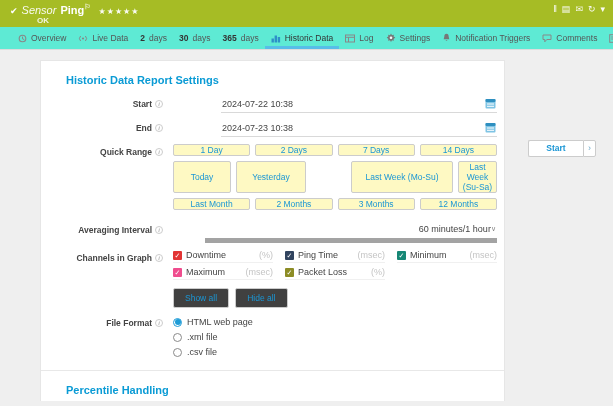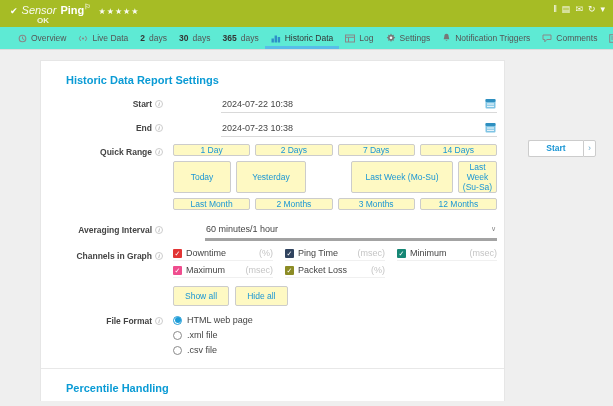--- a/index.html
+++ b/index.html
@@ -46,33 +46,33 @@
   .ul-input { border-bottom:1px solid #d9d9d9; padding:2px 1px 3px 1px; display:flex;
     justify-content:space-between; align-items:center; color:#444; cursor:text;margin-left:48px; }
   .cal { width:11px; height:11px; cursor:pointer; }
 
   .qr-row { display:flex; gap:5px; margin-bottom:5px; }
   .qr-btn { flex:1; border:1px solid #ccc; border-radius:2px; background:#fef9c3; color:#1a96d5;
     font-size:8.5px; text-align:center; padding:0 0; cursor:pointer;
     font-family:"Liberation Sans", sans-serif; }
   .qr-w1 { flex:0 0 58px; } .qr-w2 { flex:0 0 70px; } .qr-w3 { flex:0 0 102px;margin-left:40px; } .qr-w4 { flex:1; }
 
-  .select { border-bottom:3px solid #a3a3a3; padding:2px 1px 4px 1px; display:flex;
-    justify-content:space-between; align-items:center; cursor:pointer;margin-left:32px; }
+  .select { border-bottom:5px solid #a3a3a3; padding:2px 1px 4px 1px; display:flex;
+    justify-content:flex-end; align-items:center; cursor:pointer;margin-left:32px; }
   .select .chev { color:#888; font-size:7px; }
 
   .ch-grid { display:grid; grid-template-columns:1fr 1fr 1fr; column-gap:12px; row-gap:4px; }
   .ch-item { display:flex; align-items:center; gap:4px; border-bottom:1px solid #f0f0f0; padding-bottom:2px; cursor:pointer; }
   .ch-box { width:9px; height:9px; border-radius:1px; color:#fff; font-size:7px; line-height:9px;
     text-align:center; flex:0 0 auto; }
   .ch-box::after { content:"\2713"; }
   .ch-name { flex:1; color:#444; }
   .ch-unit { color:#c4c4c4; }
   .ch-buttons { display:flex; gap:6px; margin-top:8px; }
-  .sm-btn { border:1px solid #ccc; border-radius:2px; background:#fef9c3; color:#1a96d5;
+  .sm-btn { border:1px solid #ccc; border-radius:2px; background:#404040; color:#1a96d5;
     font-size:8.5px; padding:4px 11px; cursor:pointer; font-family:"Liberation Sans", sans-serif; }
 
   .radio-group { display:flex; flex-direction:column; gap:5px; padding-top:2px; }
   .radio-opt { display:flex; align-items:center; gap:5px; cursor:pointer; }
   .radio { width:9px; height:9px; border:1px solid #8a8a8a; border-radius:50%; flex:0 0 auto; position:relative; background:#fff; }
   .radio.selected { border-color:#1e9cd7; }
   .radio.selected::after { content:""; position:absolute; left:1.5px; top:1.5px; width:4px; height:4px;
     border-radius:50%; background:#1e9cd7; box-shadow:0 0 0 1px #1e9cd7; }
 
   .section2 { border-top:1px solid #e8e8e8; margin-top:13px; }

